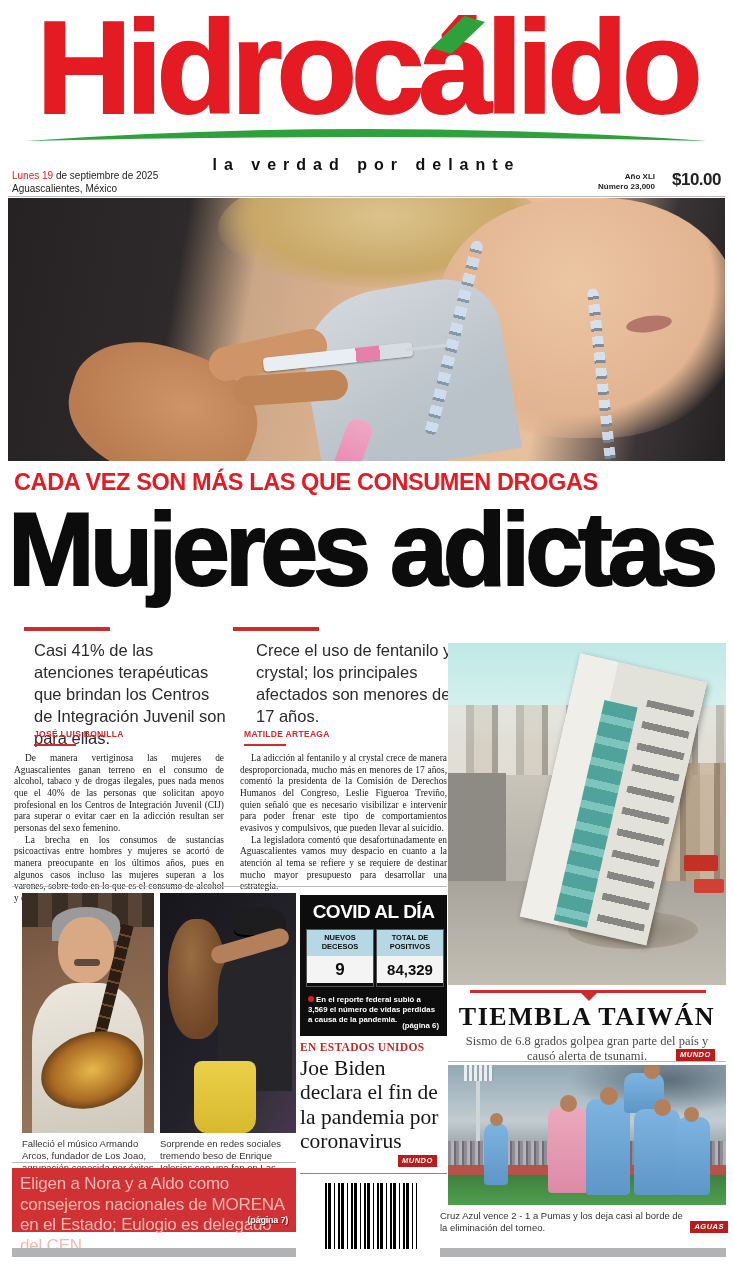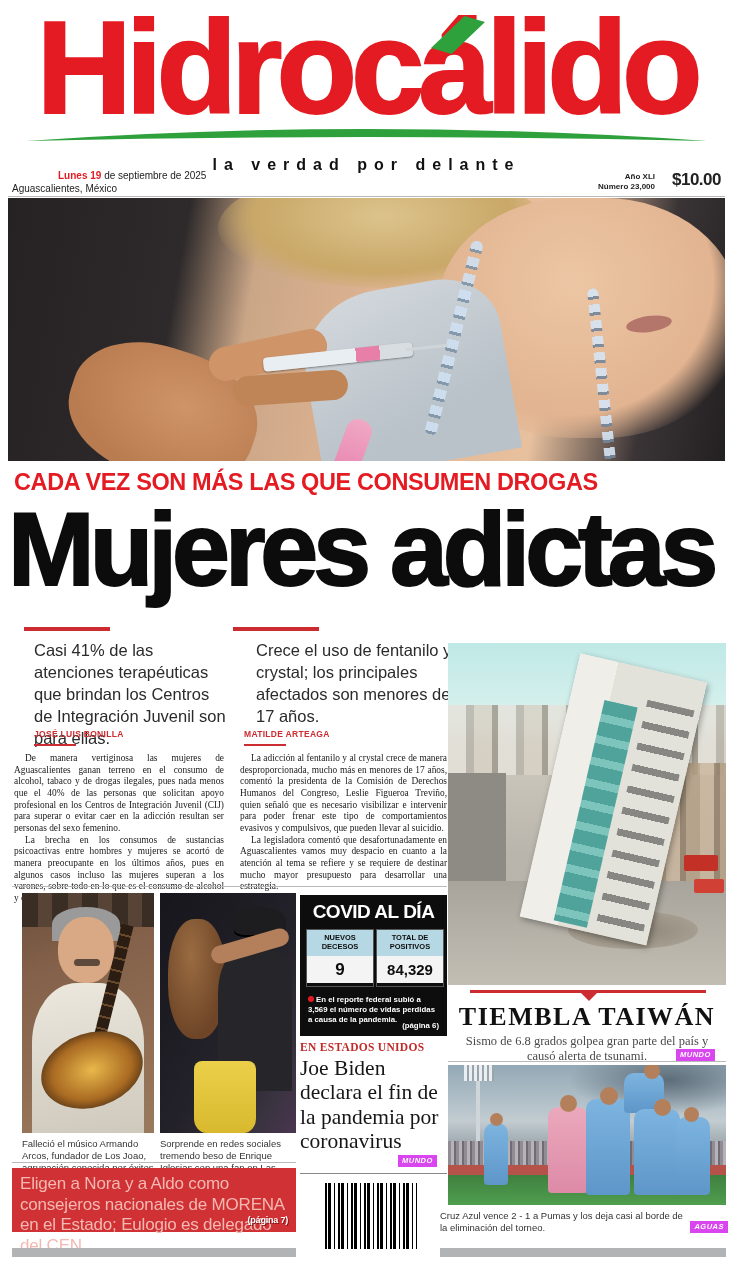--- a/index.html
+++ b/index.html
@@ -12,21 +12,21 @@
     font-weight:bold;letter-spacing:-6px;color:#e41b22;-webkit-text-stroke:2px #e41b22;}
   .accent-green{left:431px;top:16px;width:54px;height:38px;background:#2ea13d;
     clip-path:polygon(62% 0,100% 16%,38% 100%,0 84%);}
   .swoosh{left:26px;top:124px;}
   .tagline{top:156px;left:0;width:733px;text-align:center;font-size:16px;font-weight:bold;
     letter-spacing:7px;color:#111;}
 
   
   .dateline{top:170px;left:12px;width:709px;height:26px;font-size:10px;color:#222;}
   .dl-left{left:0;top:0;line-height:1.25;}
-  .dl-day{color:#e41b22;font-weight:bold;margin-left:46px;}
+  .dl-day{color:#e41b22;font-weight:normal;}
   .dl-url{left:0;top:5px;width:100%;text-align:center;font-weight:bold;font-size:13px;}
   .dl-right{right:66px;top:2px;text-align:right;font-size:8px;font-weight:bold;line-height:1.3;}
   .dl-price{right:0;top:0;font-size:17px;font-weight:bold;letter-spacing:-0.5px;}
   .rule-thin{background:#b9b9b9;height:1px;}
 
   
   .lead-photo{left:8px;top:198px;width:717px;height:263px;background:
     linear-gradient(100deg,#262224 0%,#2e2a2b 24%,#caa687 34%,#e3b795 55%,#e7c09e 74%,#3a3436 88%,#232021 100%);
     overflow:hidden;}
   .lp-hair{left:210px;top:-30px;width:330px;height:120px;background:radial-gradient(ellipse at 50% 40%,#dcc38c 0%,#c9a868 55%,rgba(120,95,50,0) 75%);border-radius:50%;}
@@ -68,21 +68,21 @@
   .tw-glass{left:34px;top:40px;width:34px;height:226px;background:repeating-linear-gradient(180deg,#4fa39b 0 14px,#7cc4bc 14px 22px);}
   .tw-win{left:76px;top:30px;width:48px;height:240px;background:repeating-linear-gradient(180deg,rgba(60,60,60,.55) 0 7px,transparent 7px 22px);}
   .tw-rubble{left:120px;top:268px;width:130px;height:38px;background:radial-gradient(ellipse,#8d8578 0%,#a59d8f 70%);border-radius:50%;}
   .tw-truck1{left:236px;top:212px;width:34px;height:16px;background:#c33126;border-radius:2px;}
   .tw-truck2{left:246px;top:236px;width:30px;height:14px;background:#d14034;border-radius:2px;}
   .tw-rule{left:470px;top:990px;width:236px;height:3px;background:#cc2b30;}
   .tw-tri{left:581px;top:993px;width:0;height:0;border-left:8px solid transparent;border-right:8px solid transparent;border-top:8px solid #cc2b30;}
   .tw-head{left:448px;top:1002px;width:278px;text-align:center;font-family:"Liberation Serif",serif;font-weight:bold;font-size:26px;letter-spacing:1.5px;color:#111;}
   .tw-deck{left:456px;top:1034px;width:262px;text-align:center;font-family:"Liberation Serif",serif;font-size:12.5px;line-height:1.2;color:#4a4a4a;}
 
-  .tag{display:inline-block;background:#d946ef;color:#fff;font-size:7.5px;font-weight:bold;font-style:italic;padding:1px 4px 2px;letter-spacing:.5px;}
+  .tag{display:inline-block;background:#b91c1c;color:#fff;font-size:7.5px;font-weight:bold;font-style:italic;padding:1px 4px 2px;letter-spacing:.5px;}
 
   
   .sc-photo{left:448px;top:1065px;width:278px;height:140px;background:linear-gradient(180deg,#93a9b6 0%,#c2ccd1 40%,#9aa5ab 58%,#b9b0ac 66%,#3f7f3f 78%,#4f9e4f 100%);overflow:hidden;}
   .sc-cloud{left:120px;top:-20px;width:200px;height:70px;background:radial-gradient(ellipse,#5d6d7a 0%,rgba(93,109,122,0) 70%);}
   .sc-crowd{left:0;top:76px;width:278px;height:26px;background:repeating-linear-gradient(90deg,#8f8c94 0 3px,#b7b2b8 3px 6px,#6f6c78 6px 8px);}
   .sc-track{left:0;top:100px;width:278px;height:10px;background:#b5534b;}
   .sc-light{left:28px;top:6px;width:4px;height:70px;background:#cfd6da;}
   .sc-lighthead{left:16px;top:0px;width:30px;height:16px;background:repeating-linear-gradient(90deg,#e8eef2 0 3px,#9aa4aa 3px 5px);}
   .player{position:absolute;border-radius:10px 10px 4px 4px;background:linear-gradient(180deg,#7db4e0,#5d96c8);}
   .head{position:absolute;border-radius:50%;background:#b4805c;}

